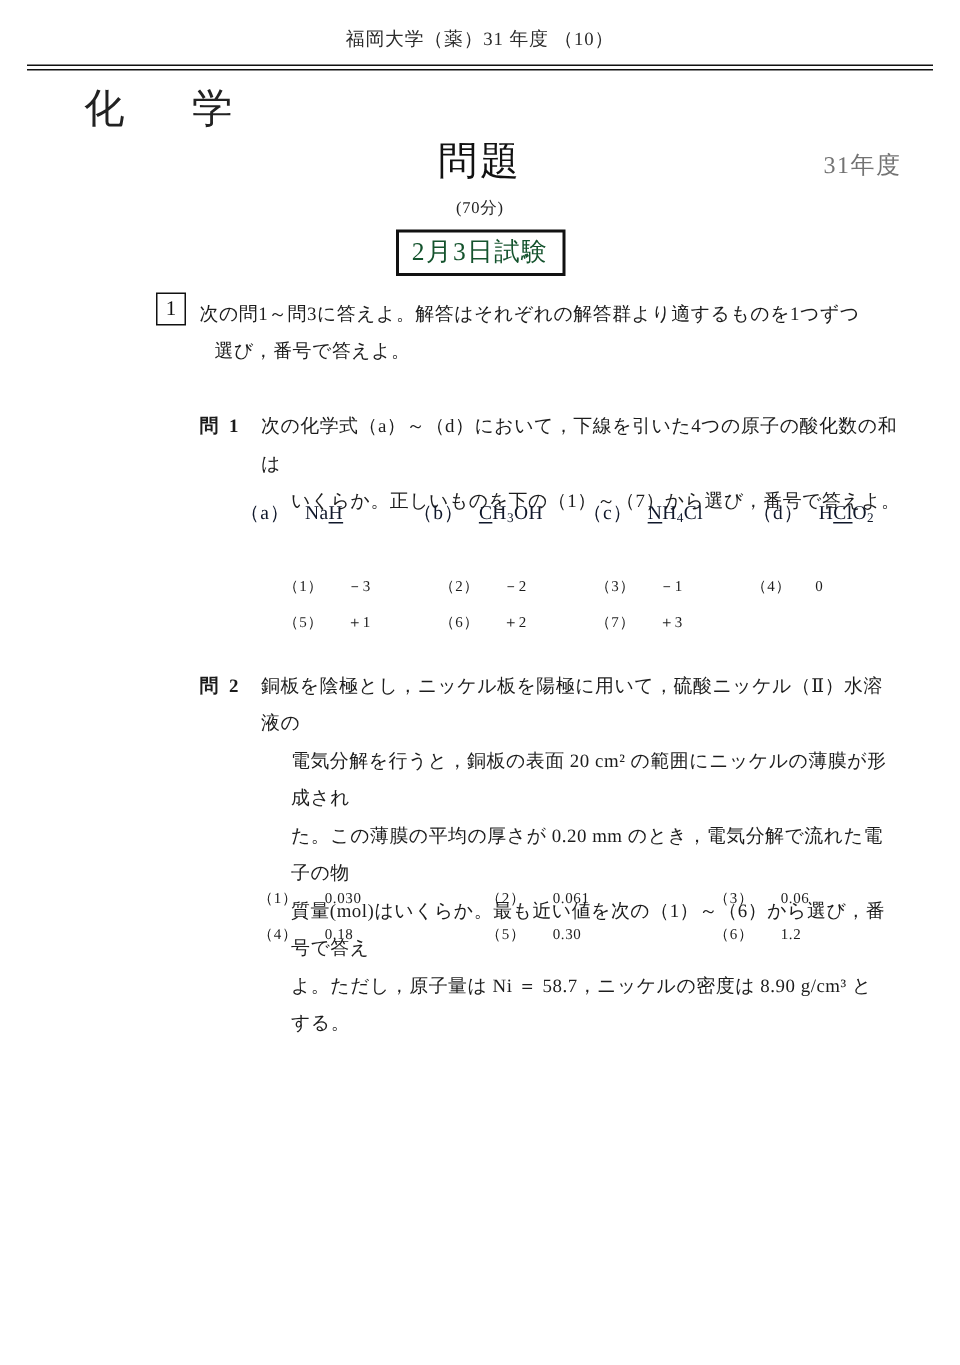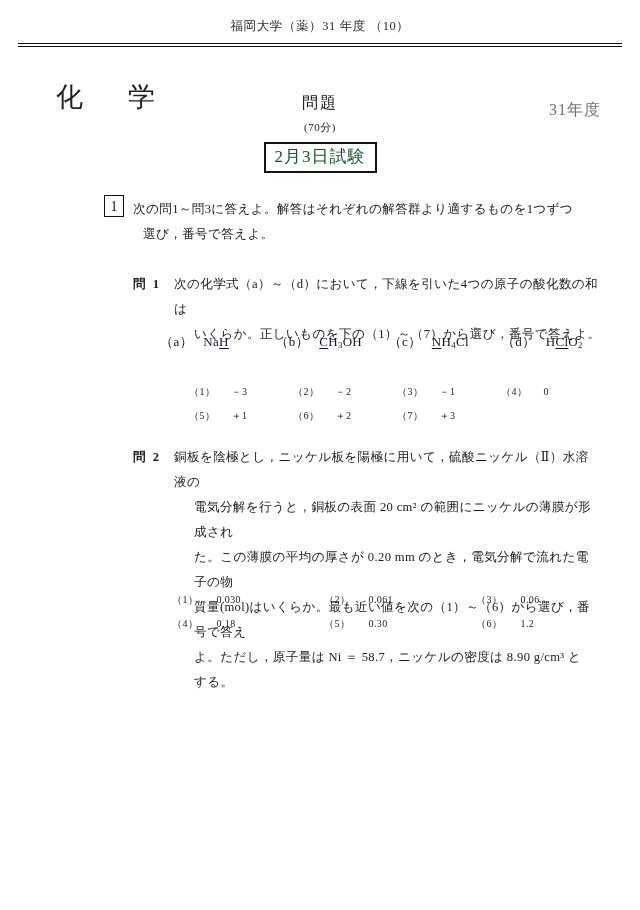--- a/index.html
+++ b/index.html
@@ -41,34 +41,34 @@
     height: 4px;
     border-top: 1.5px solid #111;
     border-bottom: 1.5px solid #111;
     box-sizing: border-box;
   }
 
   
   .subject {
     position: absolute;
     left: 56px;
-    top: 79px;
+    top: 54px;
     font-size: 27px;
     letter-spacing: 9px;
     color: #222;
   }
   .center-title {
     position: absolute;
     left: 0;
     top: 94px;
     width: 640px;
     text-align: center;
   }
   .center-title .mondai {
-    font-size: 16px;
+    font-size: 26px;
     letter-spacing: 2px;
     color: #111;
     line-height: 1.1;
   }
   .center-title .minutes {
     font-size: 11px;
     letter-spacing: 0.5px;
     color: #222;
     margin-top: 8px;
     text-align: center;

